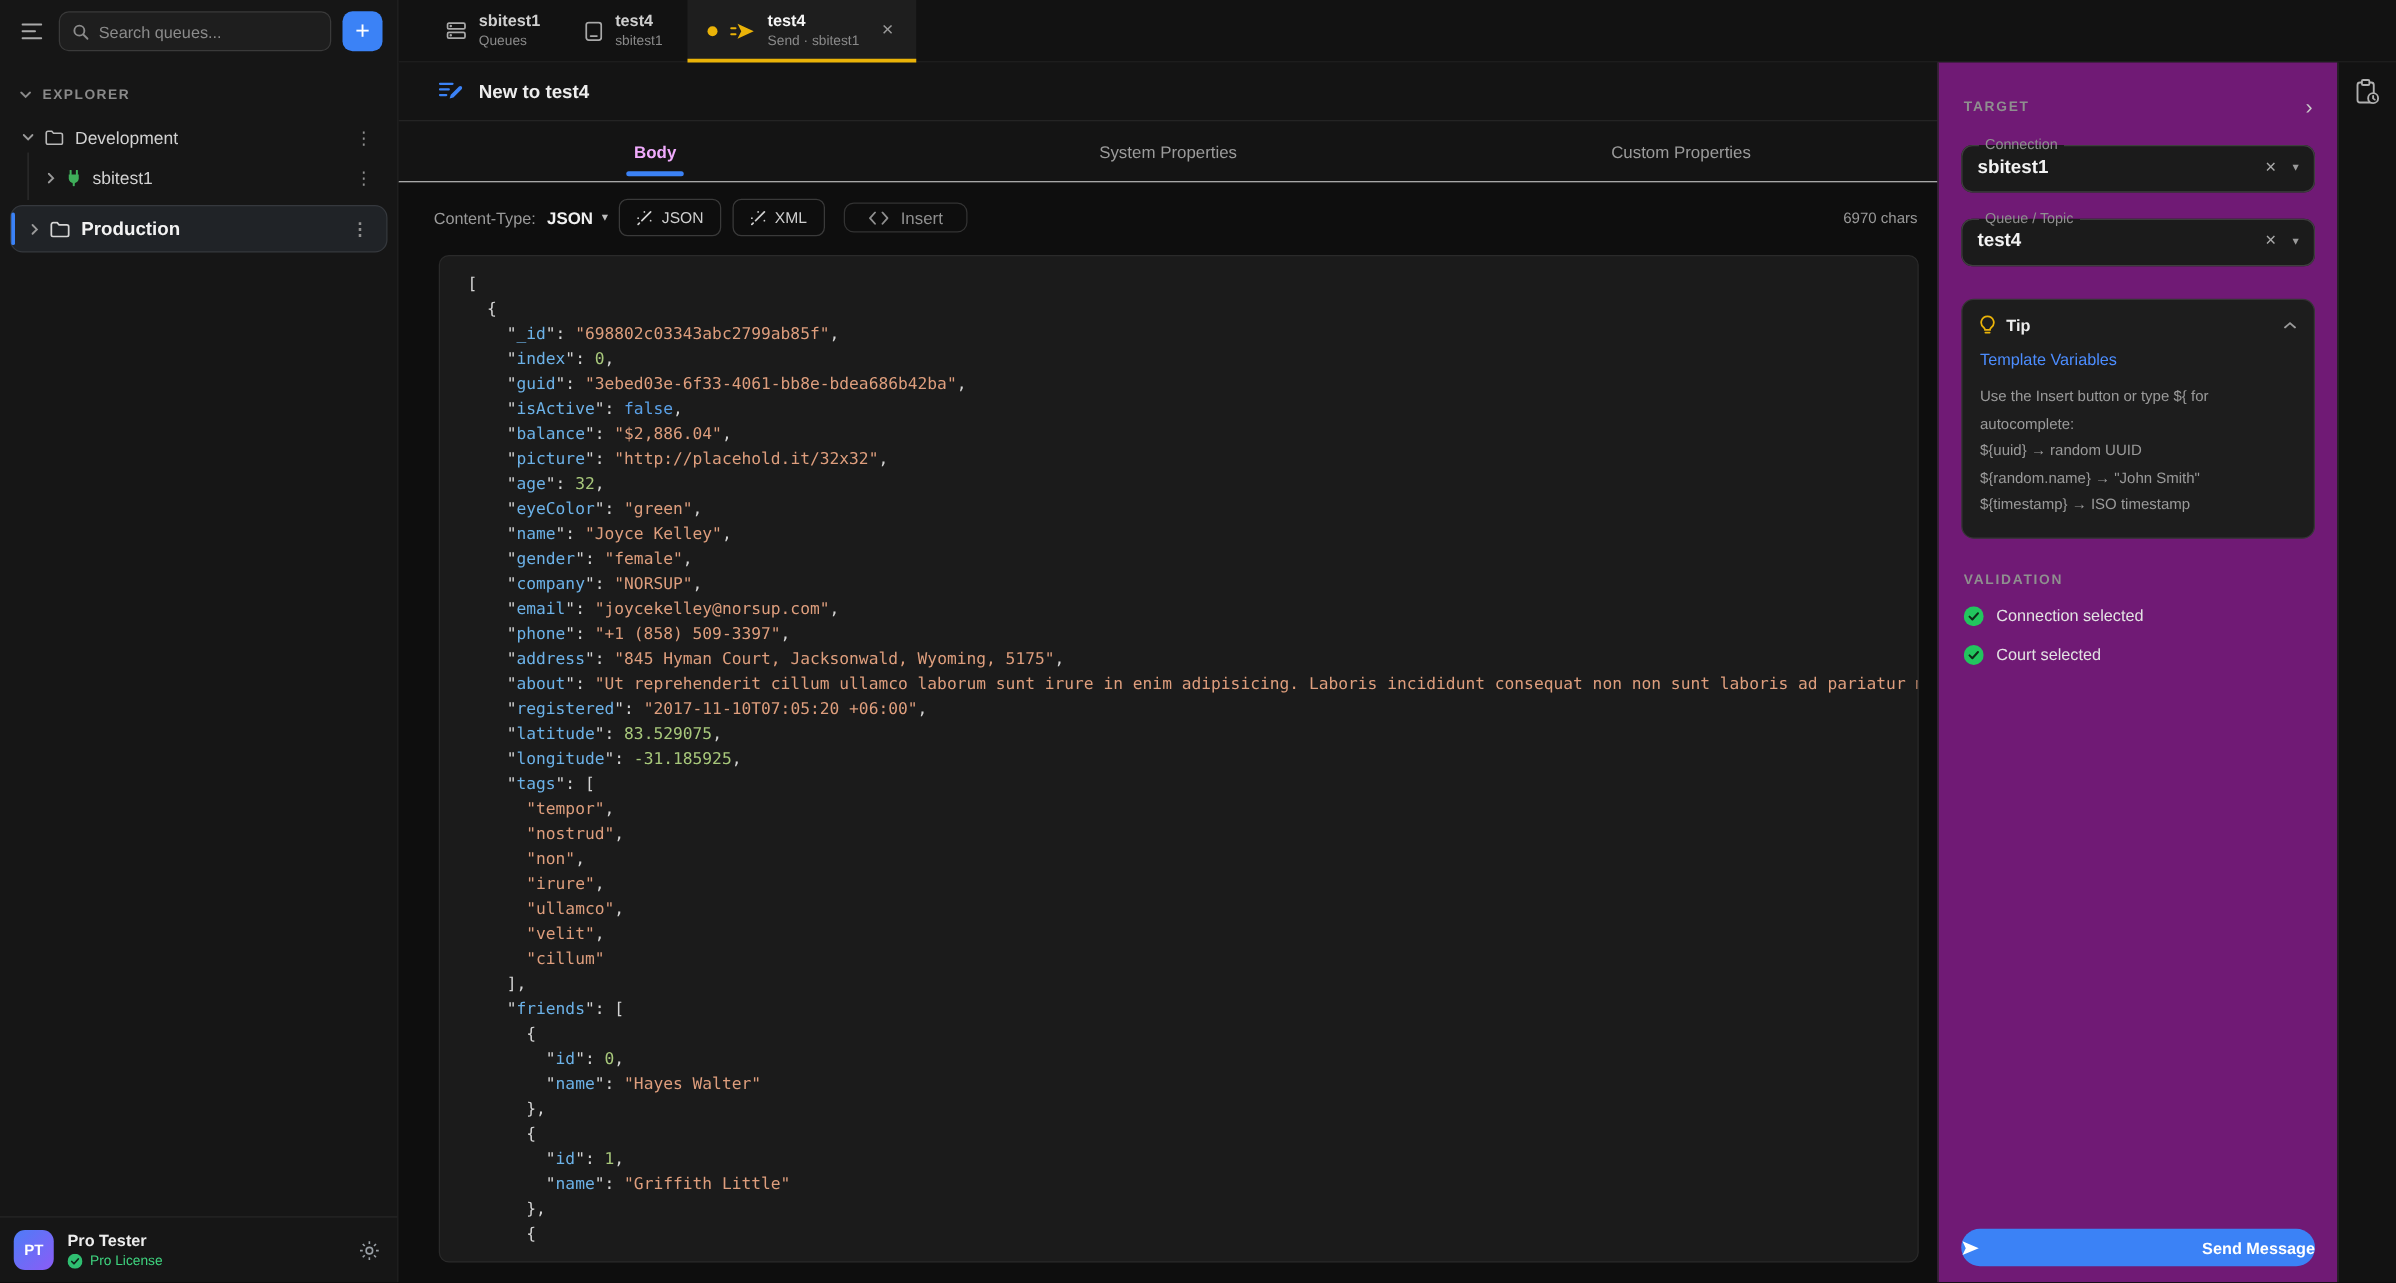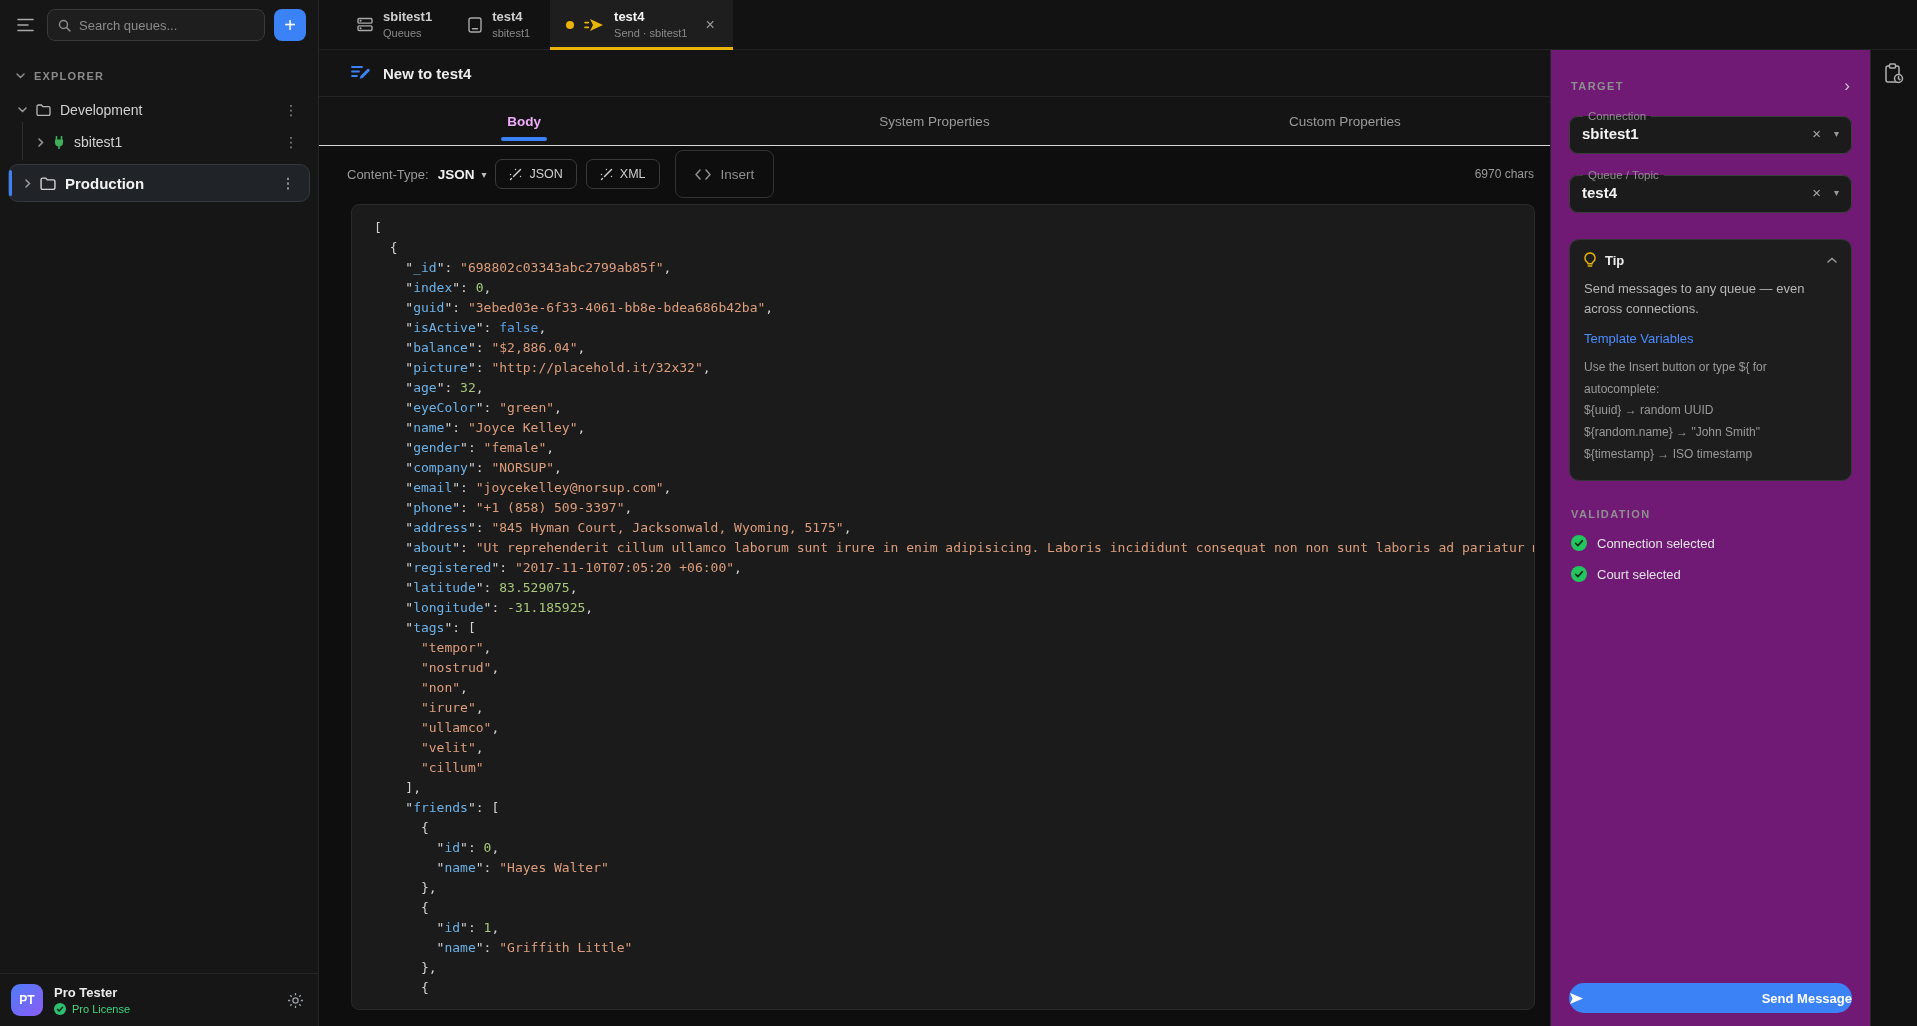--- a/index.html
+++ b/index.html
@@ -55,21 +55,21 @@
   .main-tab.active { color:#f0abfc; font-weight:700; }
   .main-tab.active::after { content:''; position:absolute; bottom:4px; left:50%; transform:translateX(-50%); width:46px; height:4px; border-radius:3px; background:#3b82f6; }
 
   .editor-zone { flex:1; background:#0e0e0e; display:flex; flex-direction:column; min-height:0; }
   .toolbar { height:56px; flex:none; display:flex; align-items:center; padding:0 16px 0 28px; }
   .ct-label { font-size:13px; color:#9a9a9a; }
   .ct-select { display:flex; align-items:center; gap:7px; margin-left:9px; cursor:pointer; }
   .ct-value { font-size:13.5px; color:#f0f0f0; font-weight:700; }
   .caret { color:#bdbdbd; font-size:10px; }
   .fmt-btn { height:30px; border:1px solid #3a3a3a; border-radius:7px; background:transparent; color:#cfcfcf; font-size:12.5px; display:flex; align-items:center; gap:7px; padding:0 13px; margin-left:9px; cursor:pointer; }
-  .insert-btn { height:48px; border:1px solid #333; border-radius:8px; background:transparent; color:#8f8f8f; font-size:13.5px; display:flex; align-items:center; gap:10px; padding:0 19px; margin-left:15px; cursor:pointer; }
+  .insert-btn { height:24px; border:1px solid #333; border-radius:8px; background:transparent; color:#8f8f8f; font-size:13.5px; display:flex; align-items:center; gap:10px; padding:0 19px; margin-left:15px; cursor:pointer; }
   .chars { margin-left:auto; font-size:12px; color:#9a9a9a; }
   .editor { flex:1; margin:2px 15px 16px 32px; background:#1b1b1b; border:1px solid #2a2a2a; border-radius:8px; overflow:hidden; min-height:0; }
   pre.code { margin:0; height:100%; padding:13px 6px 12px 22px; font-family:"DejaVu Sans Mono", monospace; font-size:13px; line-height:20px; white-space:pre; overflow:hidden; }
   .tk-pn { color:#d4d4d4; } .tk-ky { color:#6cb2e8; } .tk-st { color:#de9e7d; } .tk-nu { color:#a8c87b; } .tk-bo { color:#5aa0e6; }
 
   
   .panel { width:320px; flex:none; border-left:1px solid #262626; background:#701a75; display:flex; flex-direction:column; padding:0 18px; min-height:0; }
   .panel-header { display:flex; align-items:center; justify-content:space-between; padding:27px 2px 16px; }
   .panel-title { font-size:11px; color:#8f8f8f; font-weight:bold; letter-spacing:1.4px; }
   .panel-chevron { color:#c9c9c9; font-size:17px; line-height:1; cursor:pointer; }
@@ -385,21 +385,20 @@
                   <path d="M4.3 14h3.4" stroke="#eab308" stroke-width="1.4" stroke-linecap="round"></path>
                 </svg>
             </span>
             <span class="tip-title">Tip</span>
             <span class="tip-collapse">
               <svg width="10" height="6" viewBox="0 0 10 6" fill="none" stroke="#9a9a9a" stroke-width="1.5" stroke-linecap="round">
                   <path d="M1 5l4-3.5L9 5"></path>
                 </svg>
             </span>
           </div>
-          <div class="tip-body">Send messages to any queue — even across connections.</div>
           <a class="tip-link">Template Variables</a>
           <div class="tip-hints">
             <div>Use the Insert button or type ${ for autocomplete:</div>
             <div>${uuid} → random UUID</div>
             <div>${random.name} → "John Smith"</div>
             <div>${timestamp} → ISO timestamp</div>
           </div>
         </div>
 
         <div class="validation-title">VALIDATION</div>

